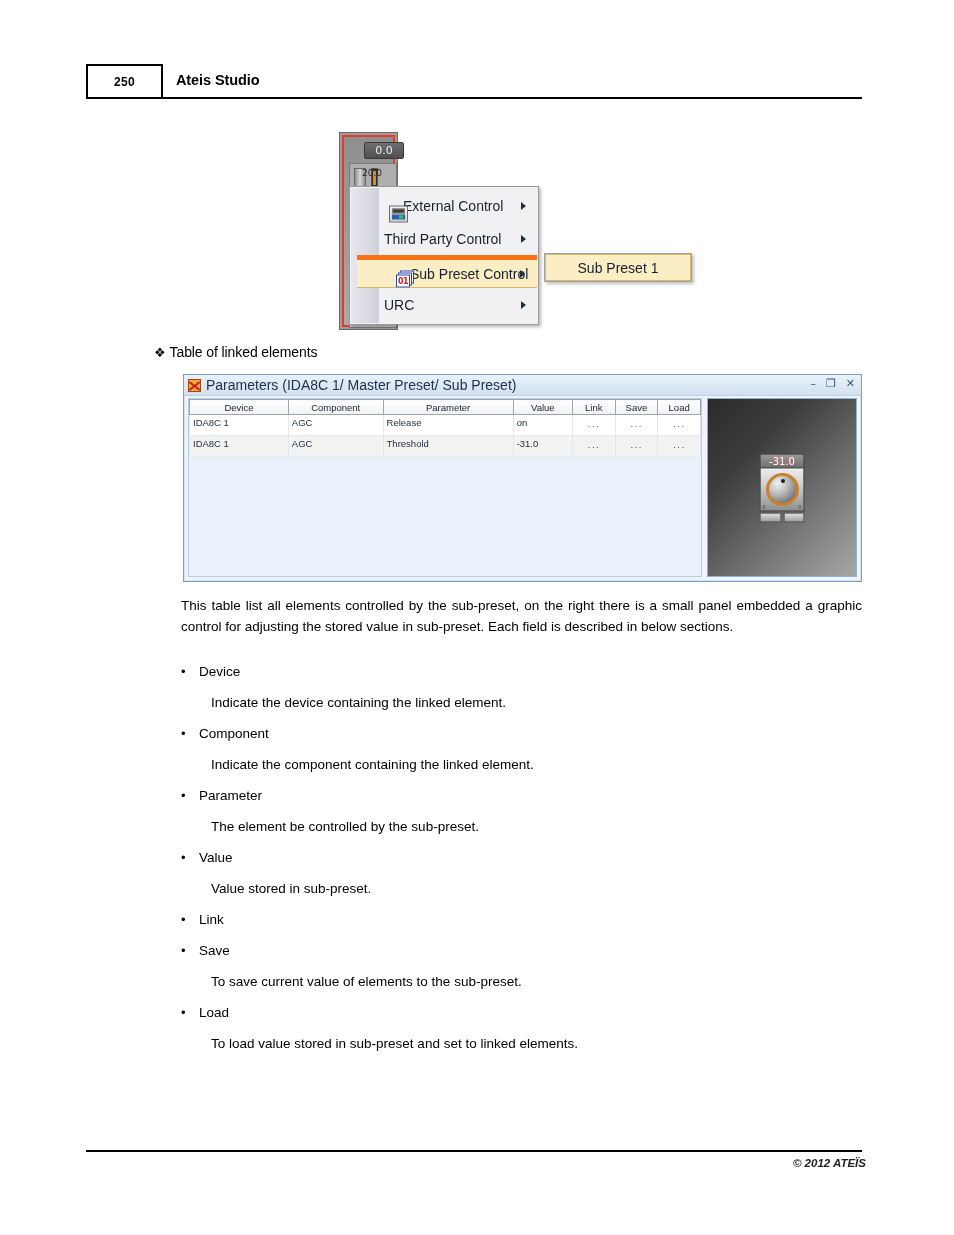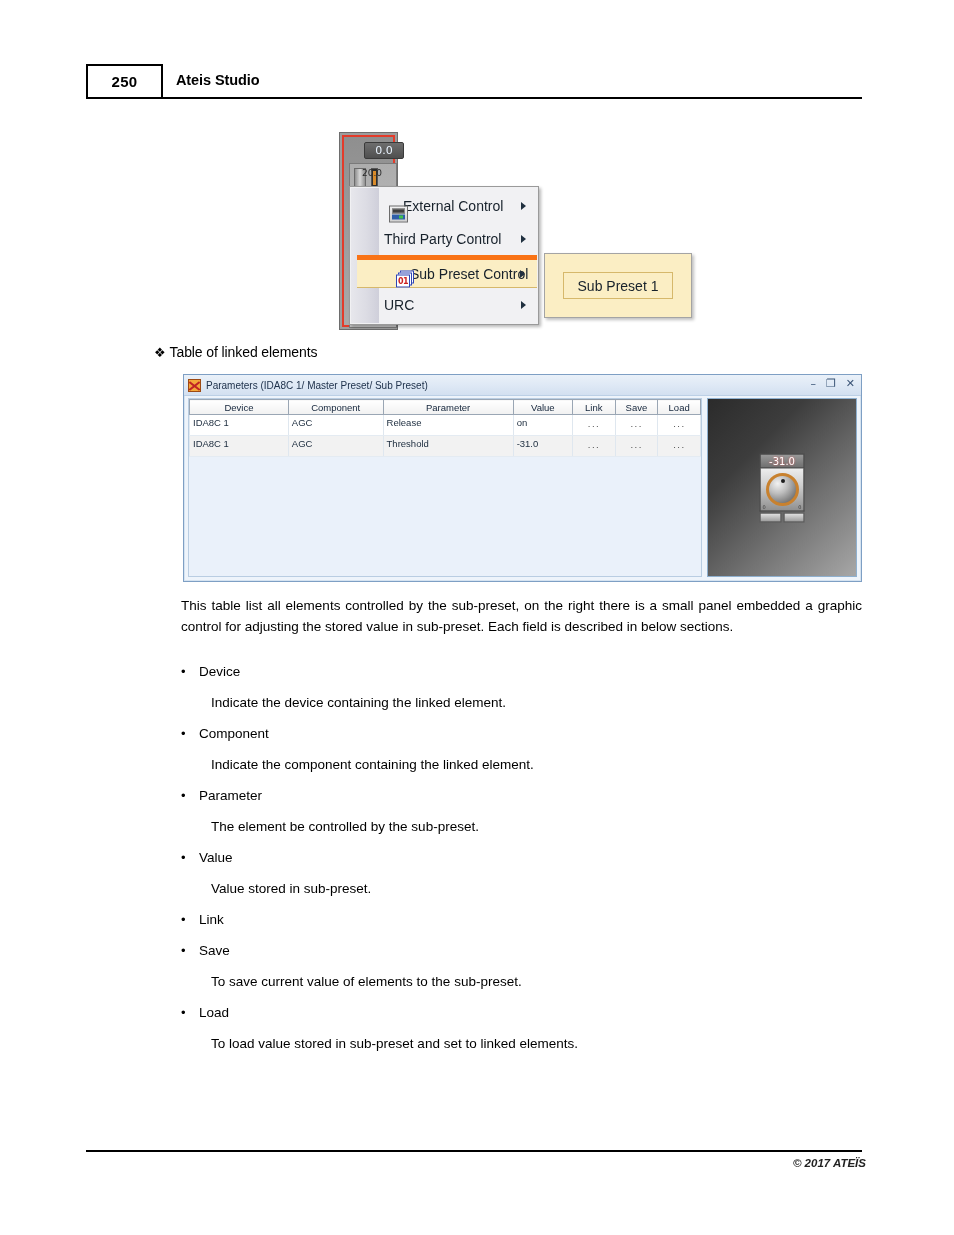--- a/index.html
+++ b/index.html
@@ -32,21 +32,21 @@
     height: 35px;
     border: 2px solid #000;
     box-sizing: border-box;
     display: flex;
     align-items: center;
     justify-content: center;
     background: #fff;
     z-index: 2;
   }
   .page-number-box span {
-    font-size: 15px;
+    font-size: 12px;
     font-weight: bold;
     letter-spacing: 0.3px;
   }
   .header-rule {
     position: absolute;
     left: 76px;
     top: 33px;
     width: 700px;
     height: 2px;
     background: #000;
@@ -278,21 +278,21 @@
   }
   
   .sub-menu {
     position: absolute;
     left: 205px;
     top: 121px;
     width: 148px;
     background: #fbeec4;
     border: 1px solid #a4a4a4;
     box-shadow: 2px 2px 3px rgba(0,0,0,0.25);
-    padding: 18px;
+    padding: 0;
     box-sizing: border-box;
     z-index: 6;
   }
   .sub-menu-item {
     height: 27px;
     display: flex;
     align-items: center;
     justify-content: center;
     font-size: 14px;
     color: #17212b;
@@ -351,21 +351,21 @@
     content: "";
     position: absolute;
     left: -1px; right: -1px;
     height: 2px;
     background: #c02424;
     top: 5px;
   }
   .param-title-icon::before { transform: rotate(38deg); }
   .param-title-icon::after  { transform: rotate(-38deg); }
   .param-title-text {
-    font-size: 10px;
+    font-size: 14px;
     color: #20334d;
     font-family: "Liberation Sans", sans-serif;
   }
   .win-buttons {
     position: absolute;
     right: 6px;
     top: 3px;
     display: flex;
     gap: 10px;
     align-items: center;
@@ -775,13 +775,13 @@
     <div class="term-bullet-row">
       <span class="bullet">•</span>
       <span class="term-label">Load</span>
     </div>
     <div class="term-desc">To load value stored in sub-preset and set to linked elements.</div>
   </div>
 
 </div>
 
 <div class="footer-rule"></div>
-<div class="footer-copy">© 2017 ATEÏS</div>
+<div class="footer-copy">© 2012 ATEÏS</div>
 
 </body></html>

